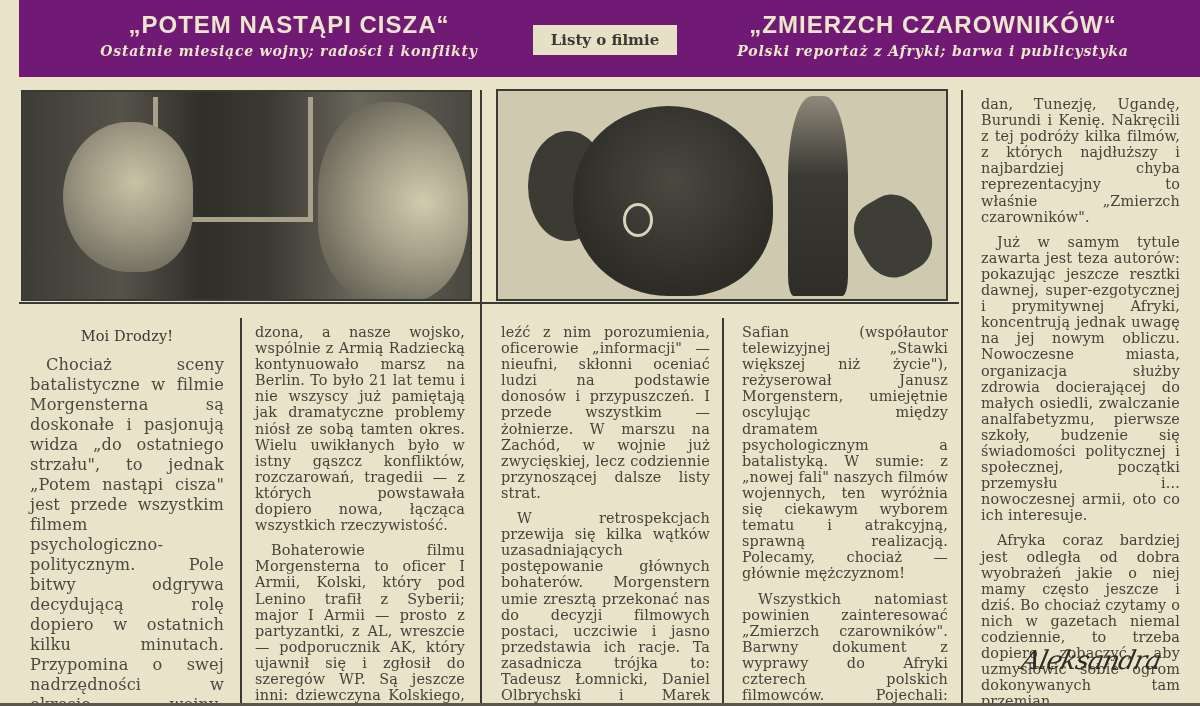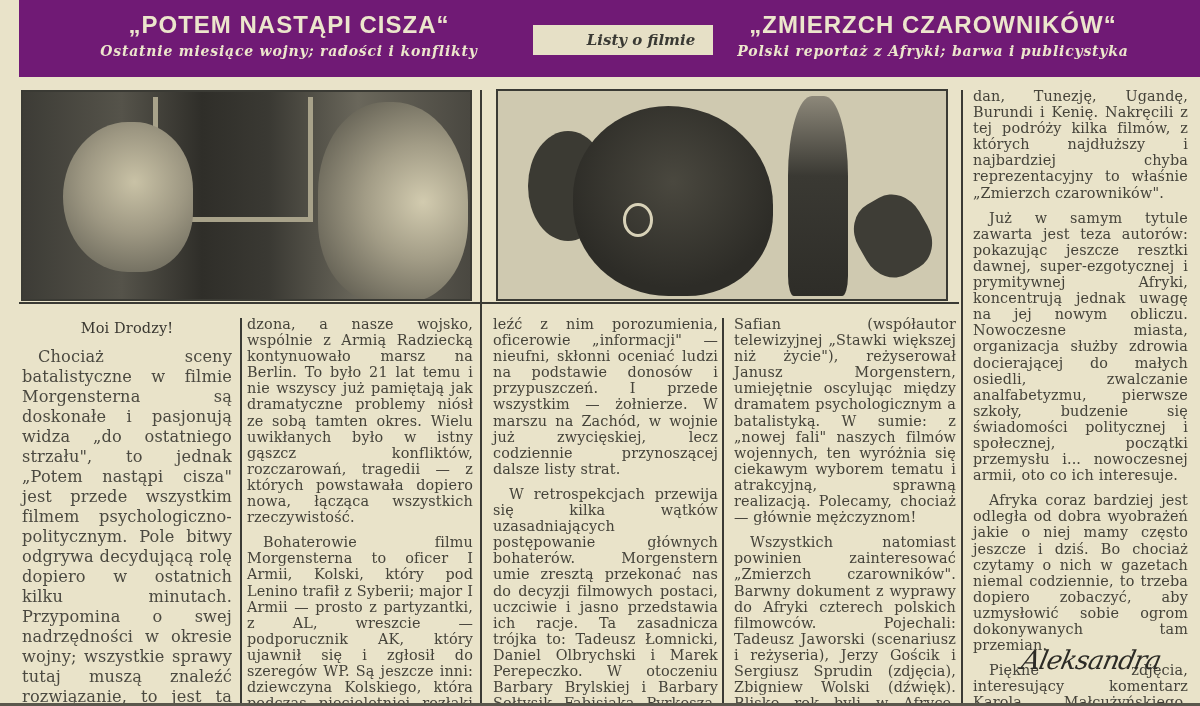--- a/index.html
+++ b/index.html
@@ -56,26 +56,24 @@
     }
     .section-badge {
       position: absolute;
       left: 533px;
       top: 25px;
       width: 144px;
       height: 30px;
       background: #e6e0c6;
       color: #3a3a34;
       font-family: "DejaVu Serif", serif;
-      font-style: italic;
       font-weight: bold;
       font-size: 15px;
       line-height: 30px;
       text-align: center;
-      padding-left: 36px;
     }
     .photo {
       position: absolute;
       border: 2px solid #3a3a34;
       overflow: hidden;
     }
     .photo-left {
       left: 21px;
       top: 90px;
       width: 447px;
@@ -153,21 +151,21 @@
     .col {
       position: absolute;
       font-family: "DejaVu Serif", serif;
       font-size: 14.4px;
       line-height: 16.1px;
       text-align: justify;
       color: #45433a;
       letter-spacing: 0.15px;
     }
     .col p {
-      margin: 0;
+      margin: 8px;
       text-indent: 16px;
     }
     .col p + p {
       margin-top: 9px;
     }
     .col p.noindent { text-indent: 0; }
     .col-1 {
       left: 22px; top: 318px; width: 210px;
       font-size: 16.2px; line-height: 20px;
       color: #4b4940;

